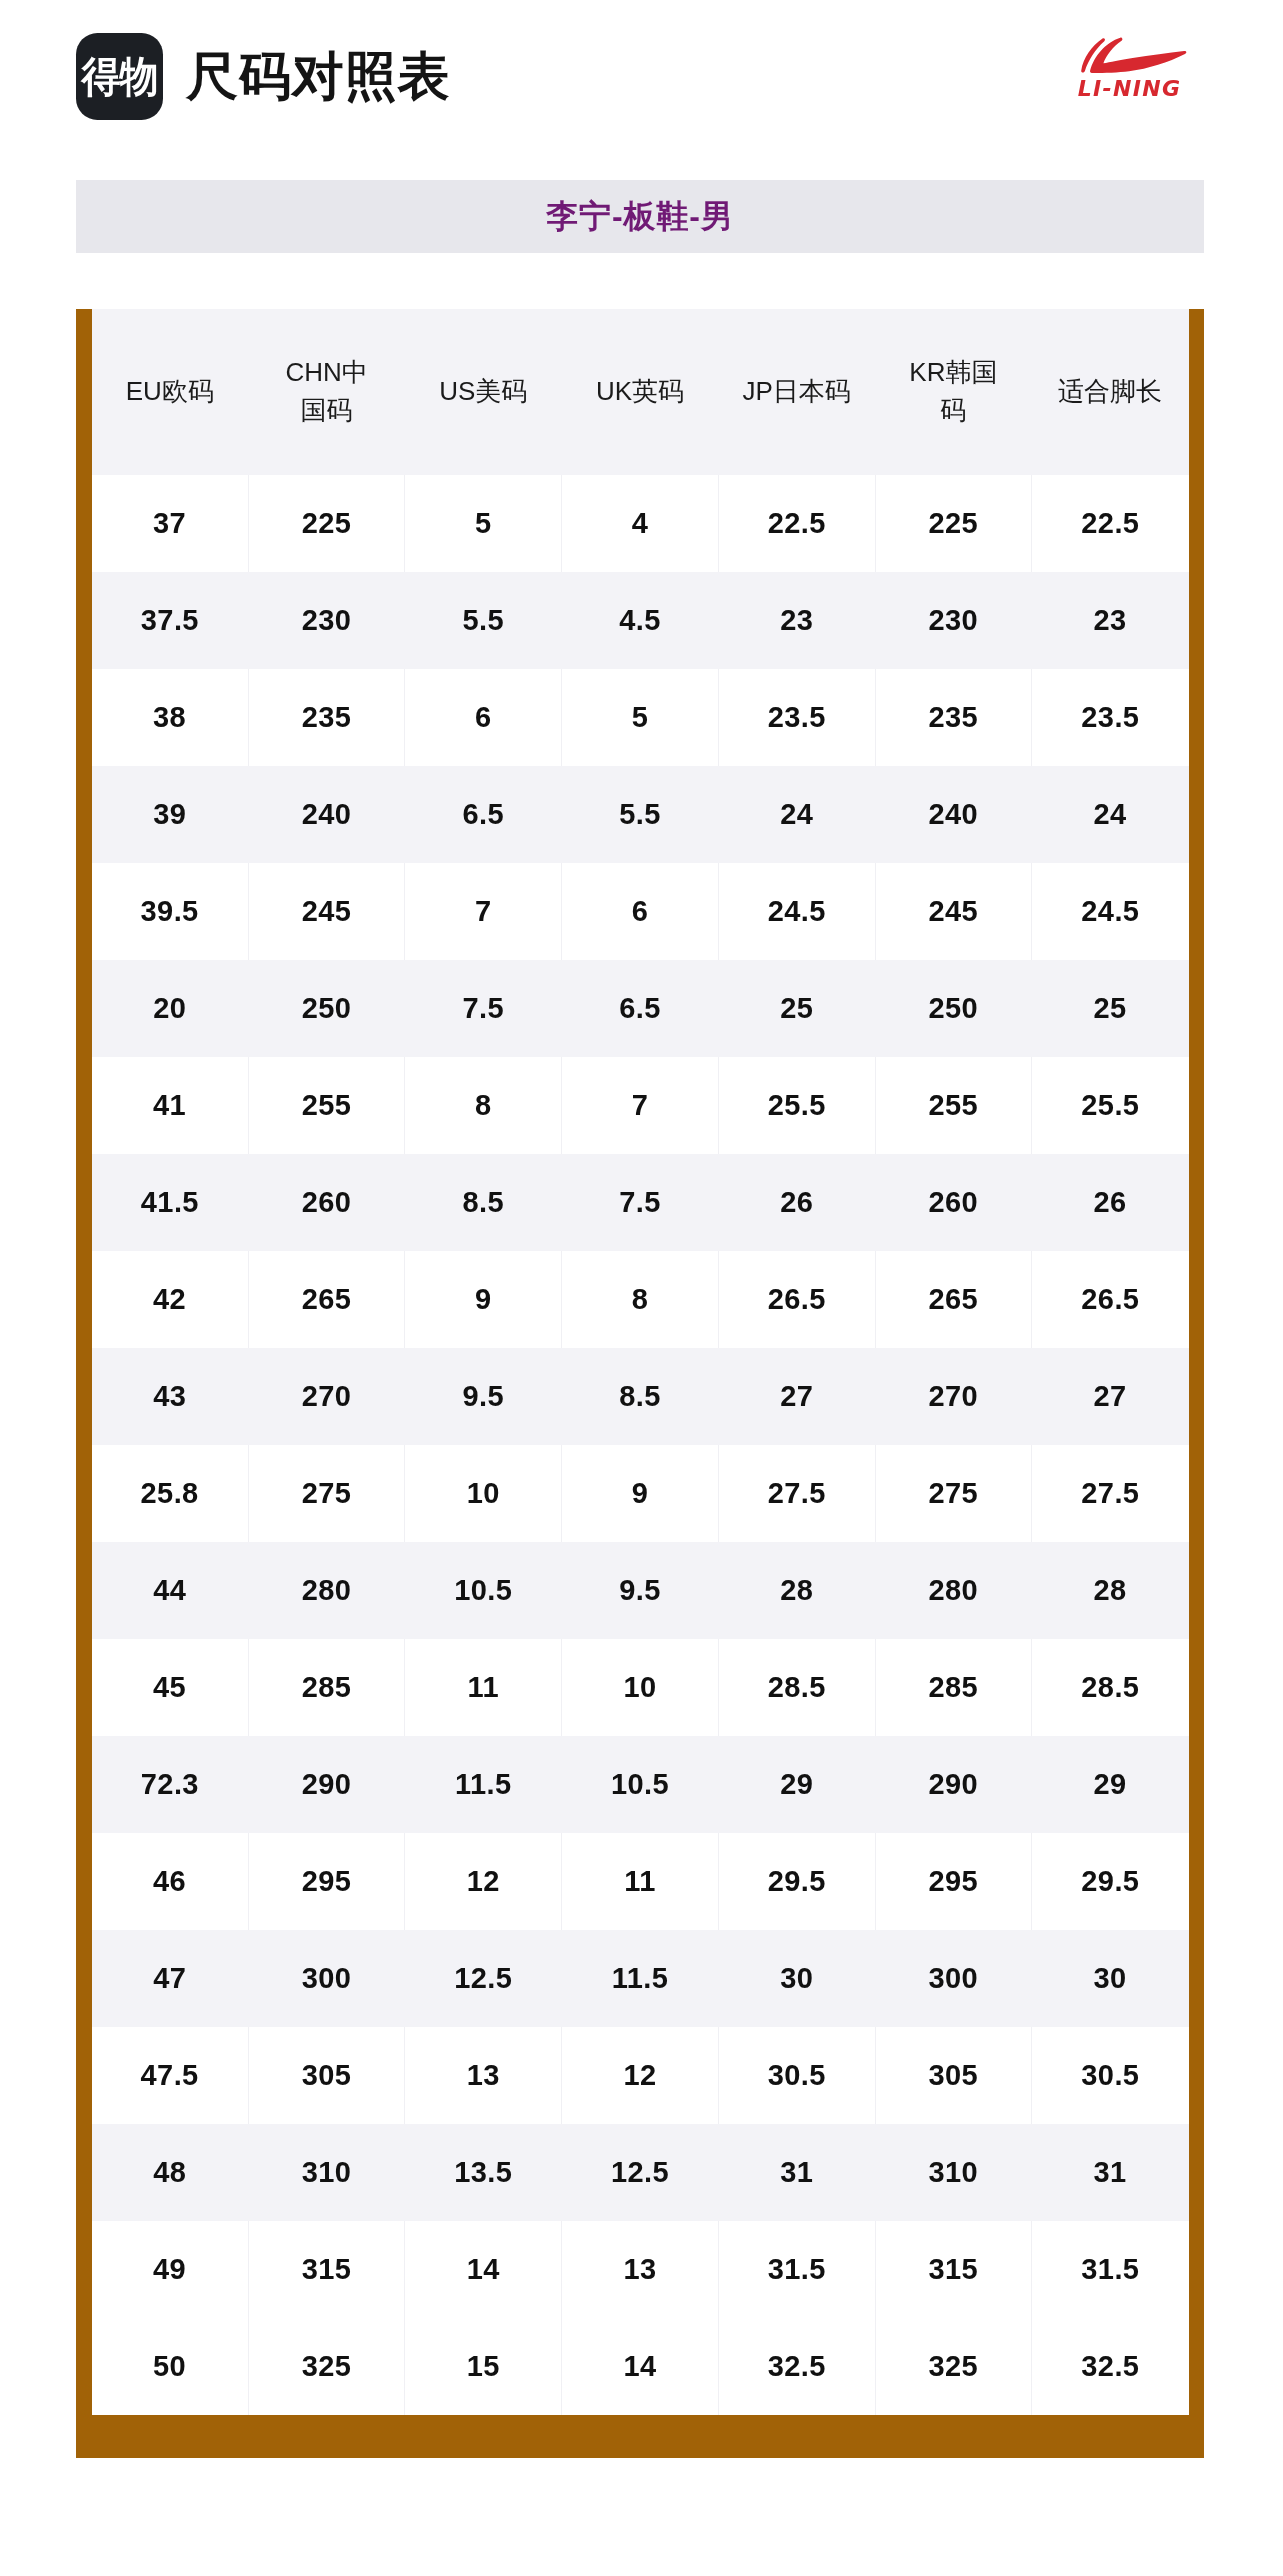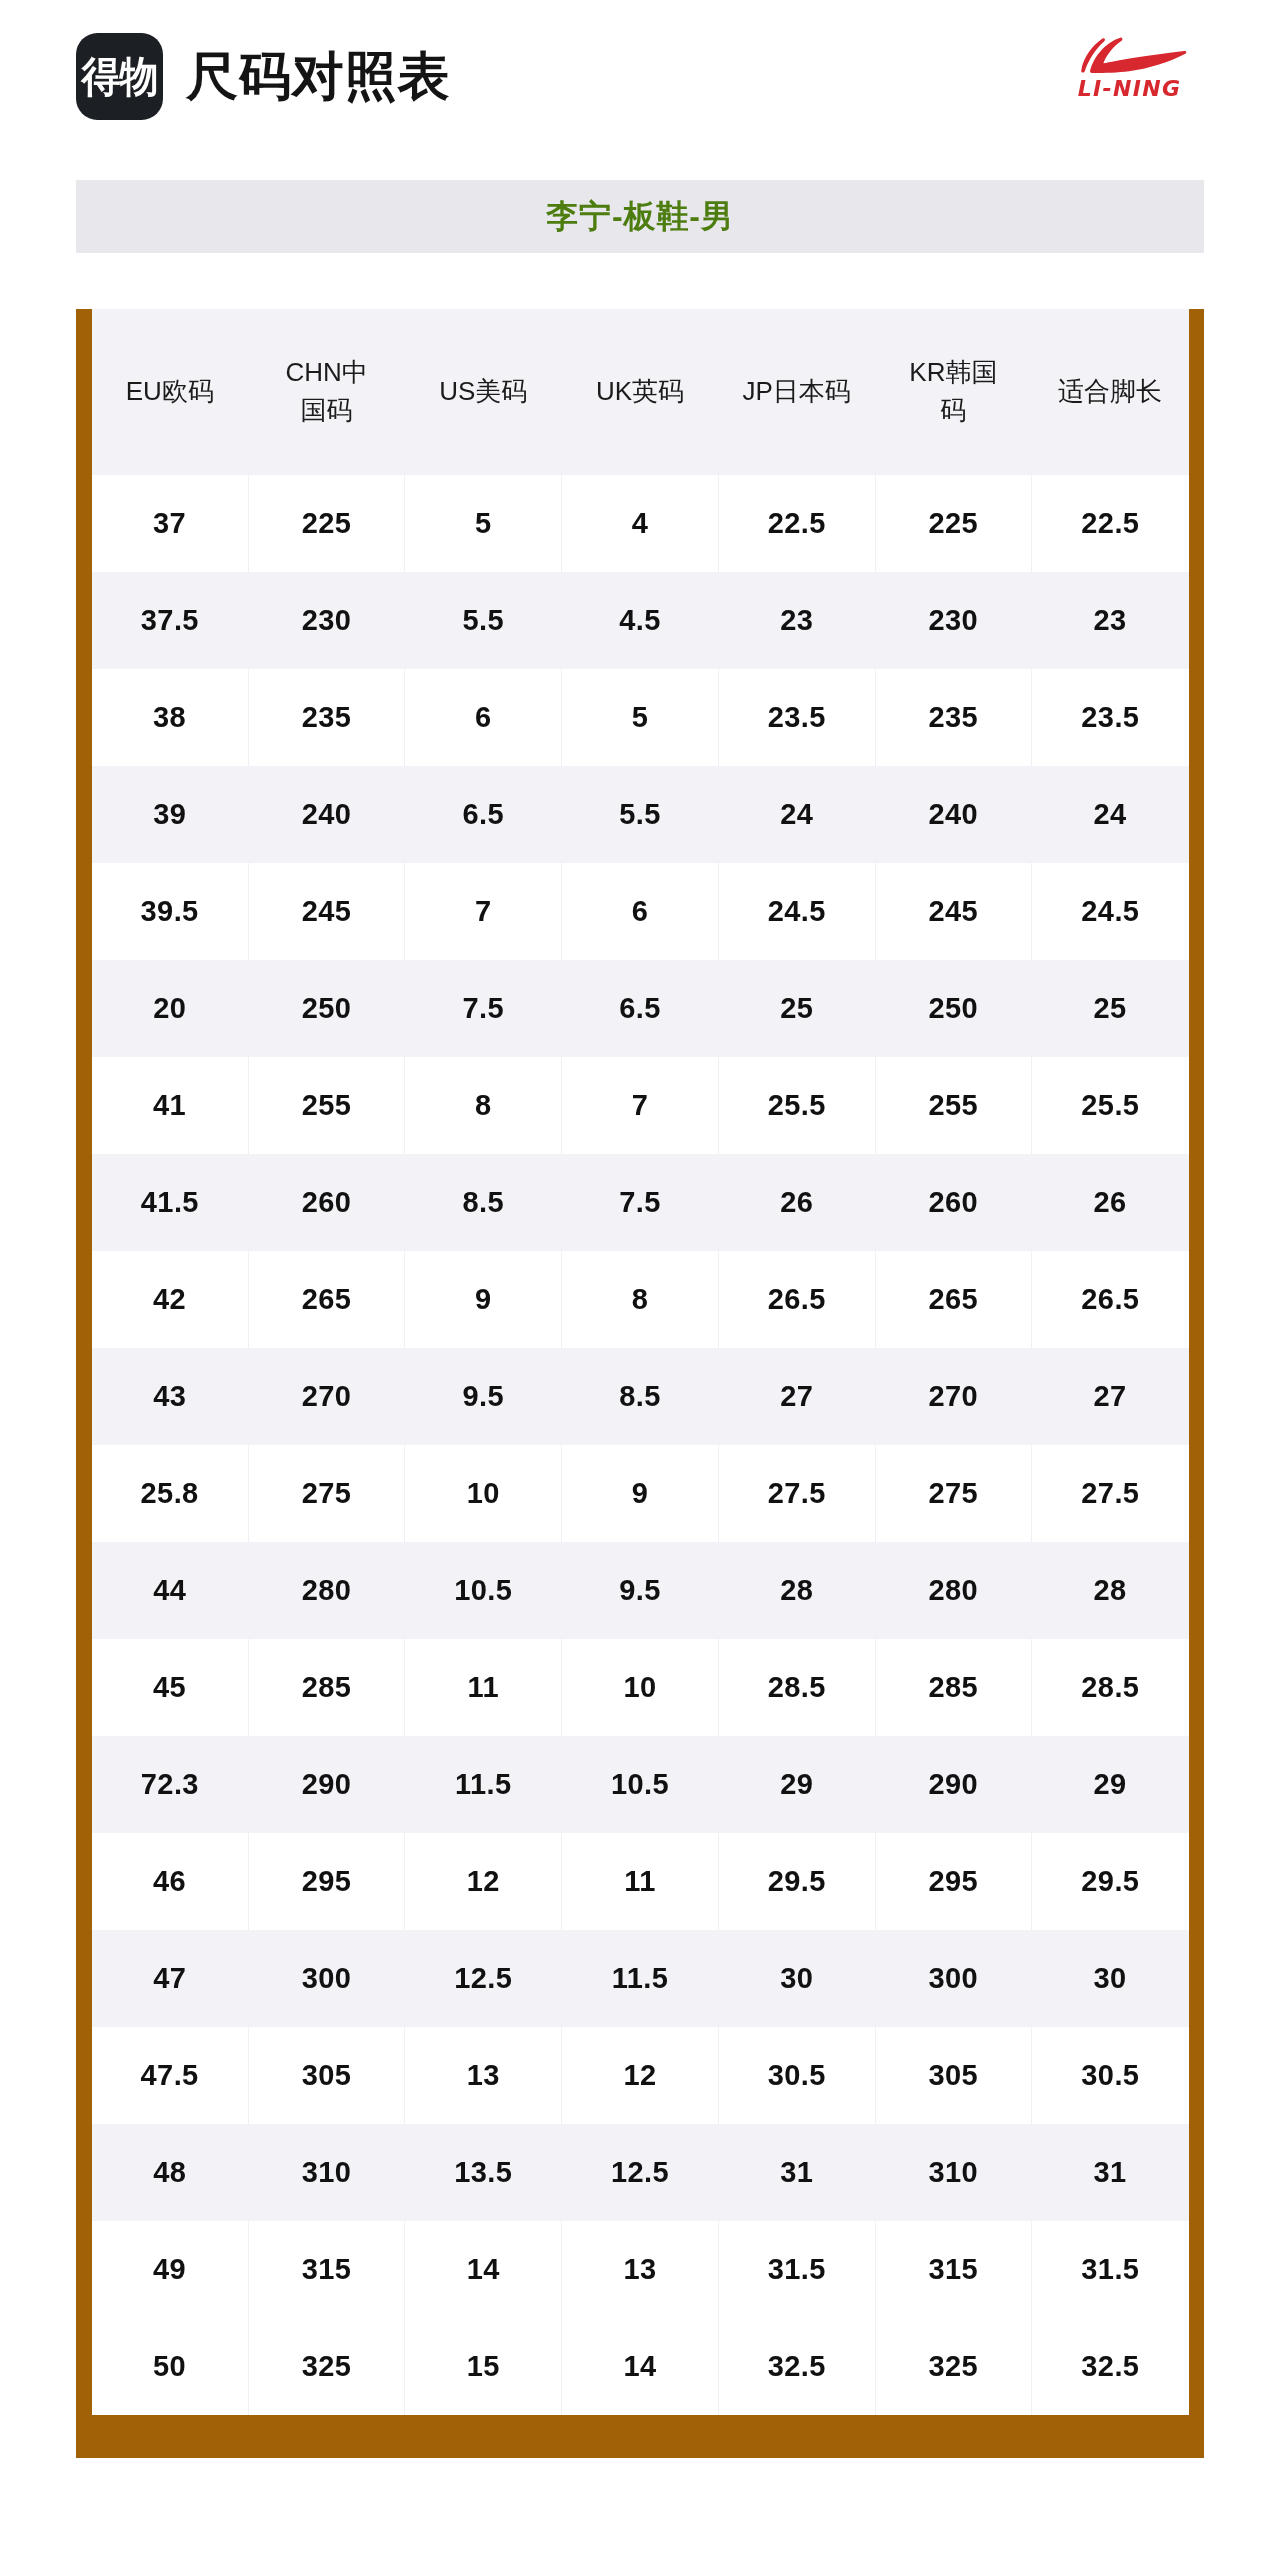--- a/index.html
+++ b/index.html
@@ -45,21 +45,21 @@
   }
 
   
   .title-bar{
     position:absolute; left:76px; top:180px;
     width:1128px; height:73px;
     background:#e7e7ec;
     display:flex; align-items:center; justify-content:center;
   }
   .title-bar-text{
-    font-size:32px; font-weight:700; color:#4d7c0f; letter-spacing:0.9px;
+    font-size:32px; font-weight:700; color:#701a75; letter-spacing:0.9px;
   }
 
   
   .table-wrap{
     position:absolute; left:76px; top:309px;
     width:1128px;
     background:#a16207;
     padding-bottom:43px;
   }
   table.size-table{

